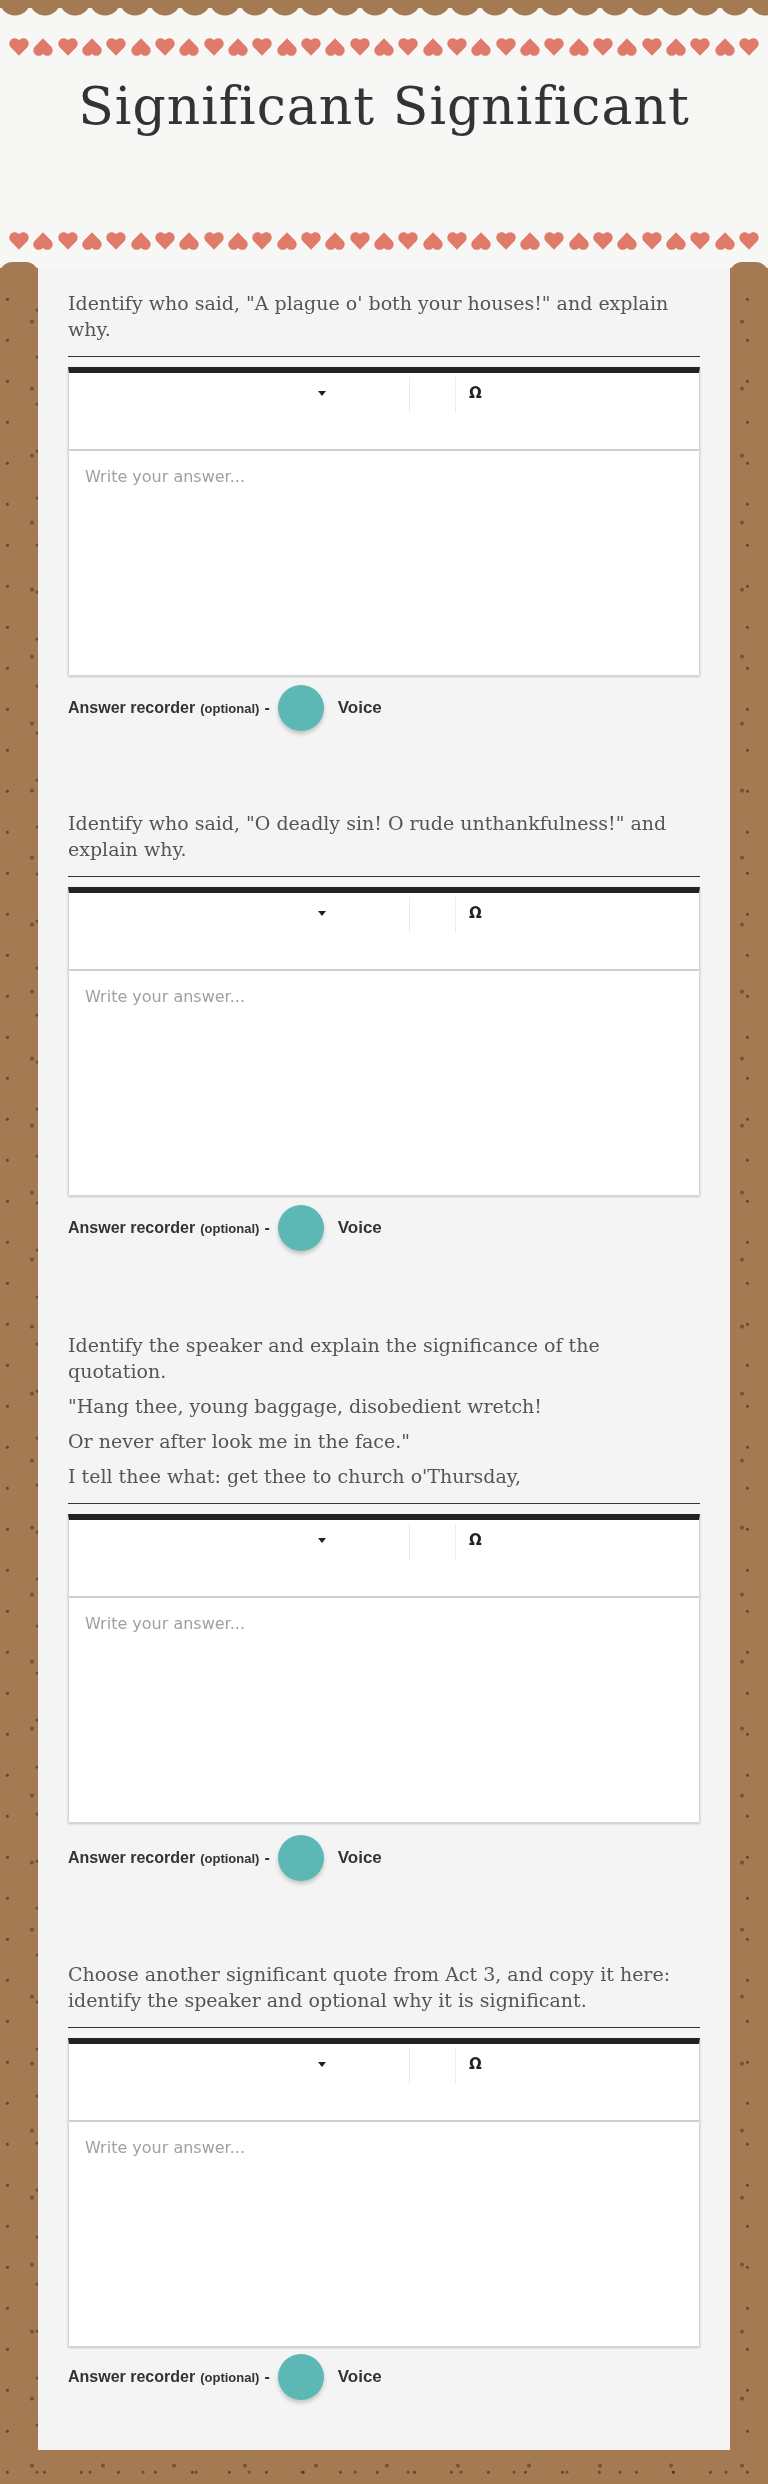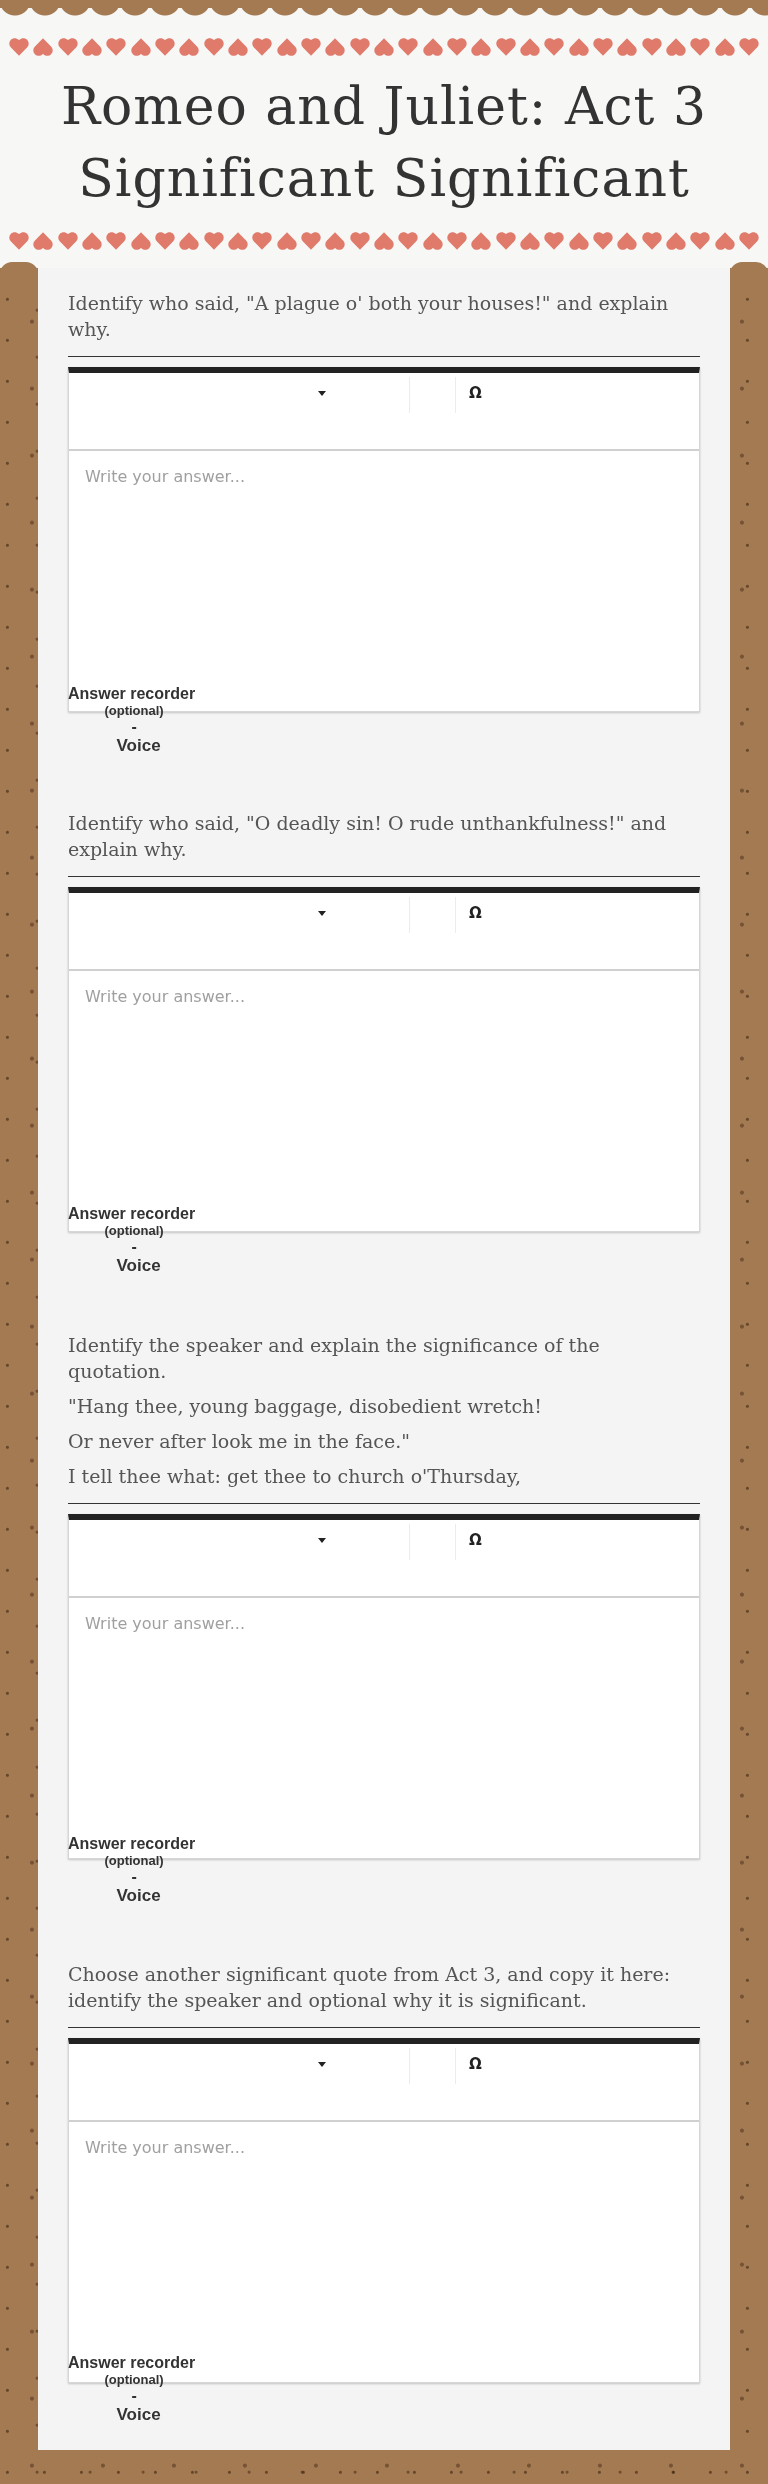--- a/index.html
+++ b/index.html
@@ -70,24 +70,24 @@
   .tb-dropdown .caret {
     width:0; height:0; border-left:4px solid transparent; border-right:4px solid transparent;
     border-top:5px solid #222; margin-left: 165px;
   }
   .tb-sep { position:absolute; top:4px; width:1px; height:36px; background:#ececec; }
   .tb-blank { position:absolute; left:340px; top:0; width:46px; height:40px; }
   .tb-omega {
     position:absolute; left:400px; top:0; height:40px; line-height:40px;
     font-size:15px; font-weight:bold; color:#222;
   }
-  .textarea { height: 260px; padding: 16px 16px; color: #a0a0a0; font-size: 16px; }
+  .textarea { height: 224px; padding: 16px 16px; color: #a0a0a0; font-size: 16px; }
   .recorder {
     position:absolute; left:30px; display:flex; align-items:center; height:46px;
-    color:#333; font-weight:bold; font-size:16px; font-family:"Liberation Sans", sans-serif;flex-direction:column;
+    color:#333; font-weight:bold; font-size:16px; font-family:"Liberation Sans", sans-serif;
   }
   .recorder .opt { font-size:13px; margin-left:5px; }
   .recorder .dash { margin-left:5px; }
   .voice-btn {
     width:46px; height:46px; border-radius:50%; background:#5bb8b4; margin-left:8px;
     box-shadow: 0 3px 4px rgba(0,0,0,0.2); border:none; cursor:pointer;
   }
   .recorder .voice-label { margin-left:14px; font-size:17px; }
 </style>
 </head>
@@ -247,21 +247,20 @@
           <path fill="currentColor" d="M12 21.5 L3.2 12.6 C0.8 10.2 0.8 6.3 3.2 4 C5.5 1.7 9.3 1.8 11.6 4.2 L12 4.6 L12.4 4.2 C14.7 1.8 18.5 1.7 20.8 4 C23.2 6.3 23.2 10.2 20.8 12.6 Z"></path>
         </svg>
       </span>
       <span class="heart" style="color: rgb(224, 123, 108);">
         <svg viewBox="0 0 24 24">
           <path fill="currentColor" d="M12 21.5 L3.2 12.6 C0.8 10.2 0.8 6.3 3.2 4 C5.5 1.7 9.3 1.8 11.6 4.2 L12 4.6 L12.4 4.2 C14.7 1.8 18.5 1.7 20.8 4 C23.2 6.3 23.2 10.2 20.8 12.6 Z"></path>
         </svg>
       </span>
     </div>
   <h1 class="title">
-    <span>Romeo and Juliet: Act 3</span>
     <span>Significant Significant</span>
   </h1>
   <div class="hearts" style="top:226px;" id="hearts-bottom">
       <span class="heart" style="color: rgb(224, 123, 108);">
         <svg viewBox="0 0 24 24">
           <path fill="currentColor" d="M12 21.5 L3.2 12.6 C0.8 10.2 0.8 6.3 3.2 4 C5.5 1.7 9.3 1.8 11.6 4.2 L12 4.6 L12.4 4.2 C14.7 1.8 18.5 1.7 20.8 4 C23.2 6.3 23.2 10.2 20.8 12.6 Z"></path>
         </svg>
       </span>
       <span class="heart up" style="color: rgb(224, 123, 108);">
         <svg viewBox="0 0 24 24">

